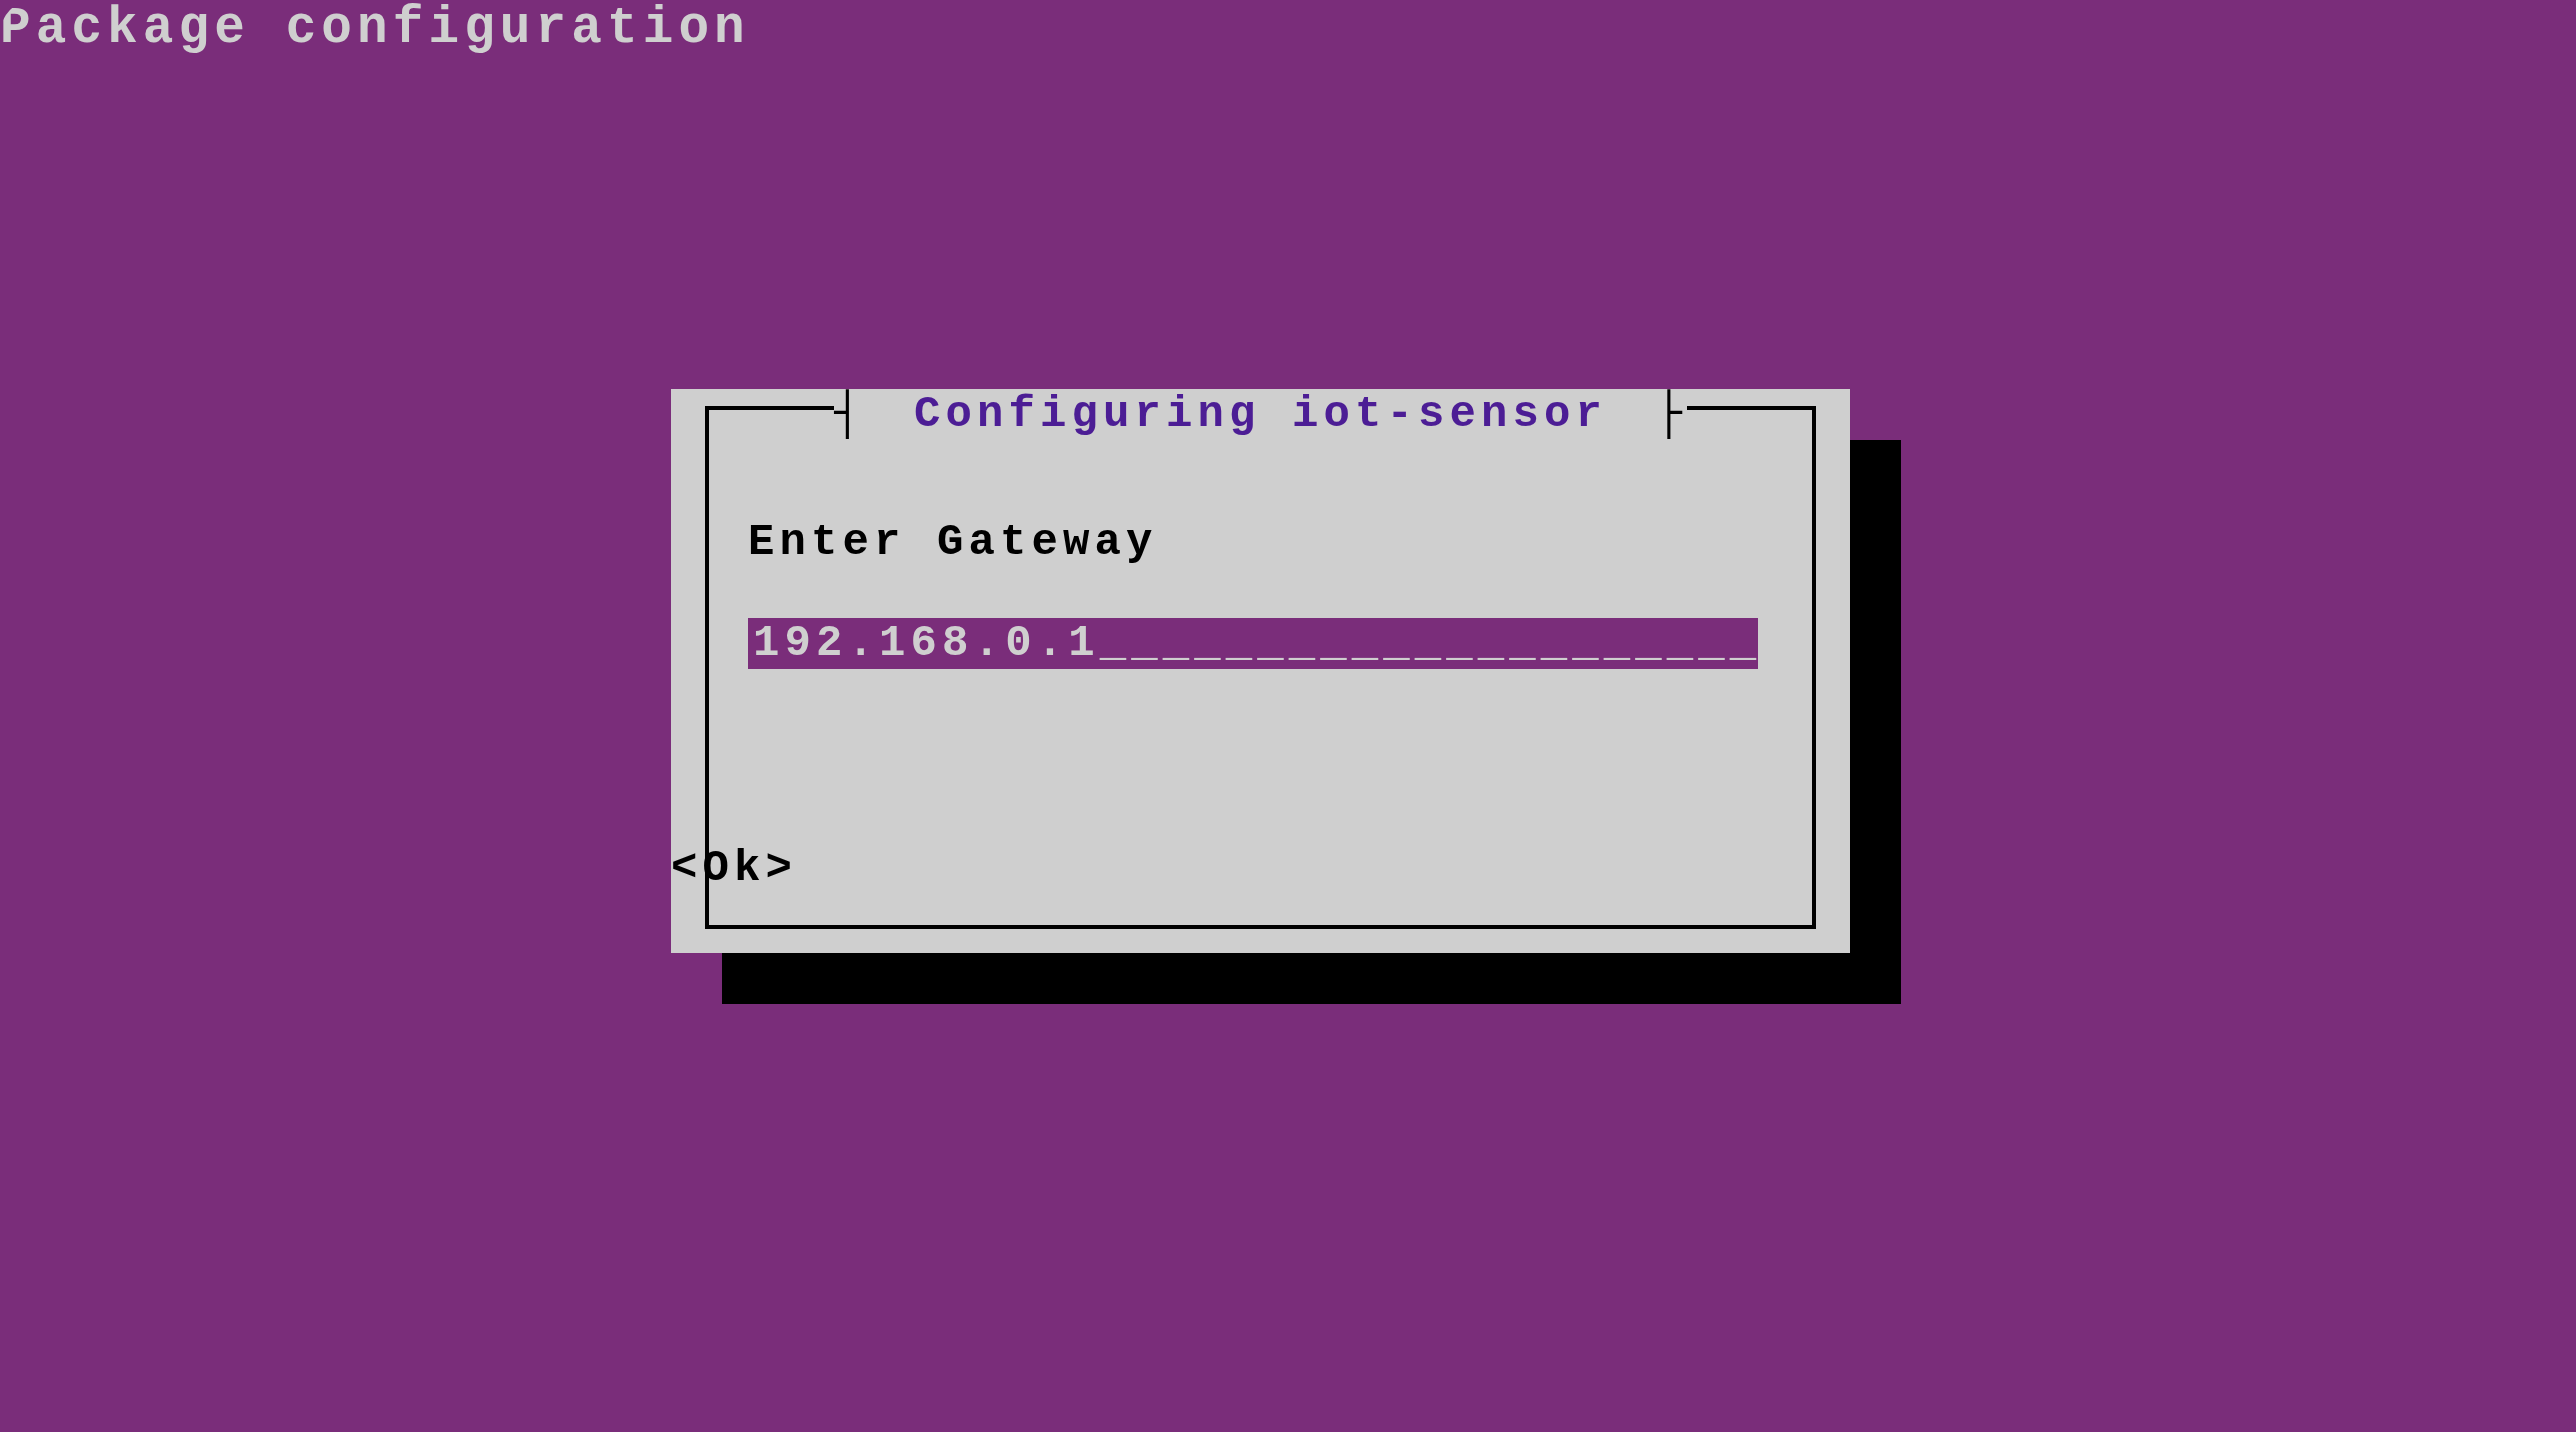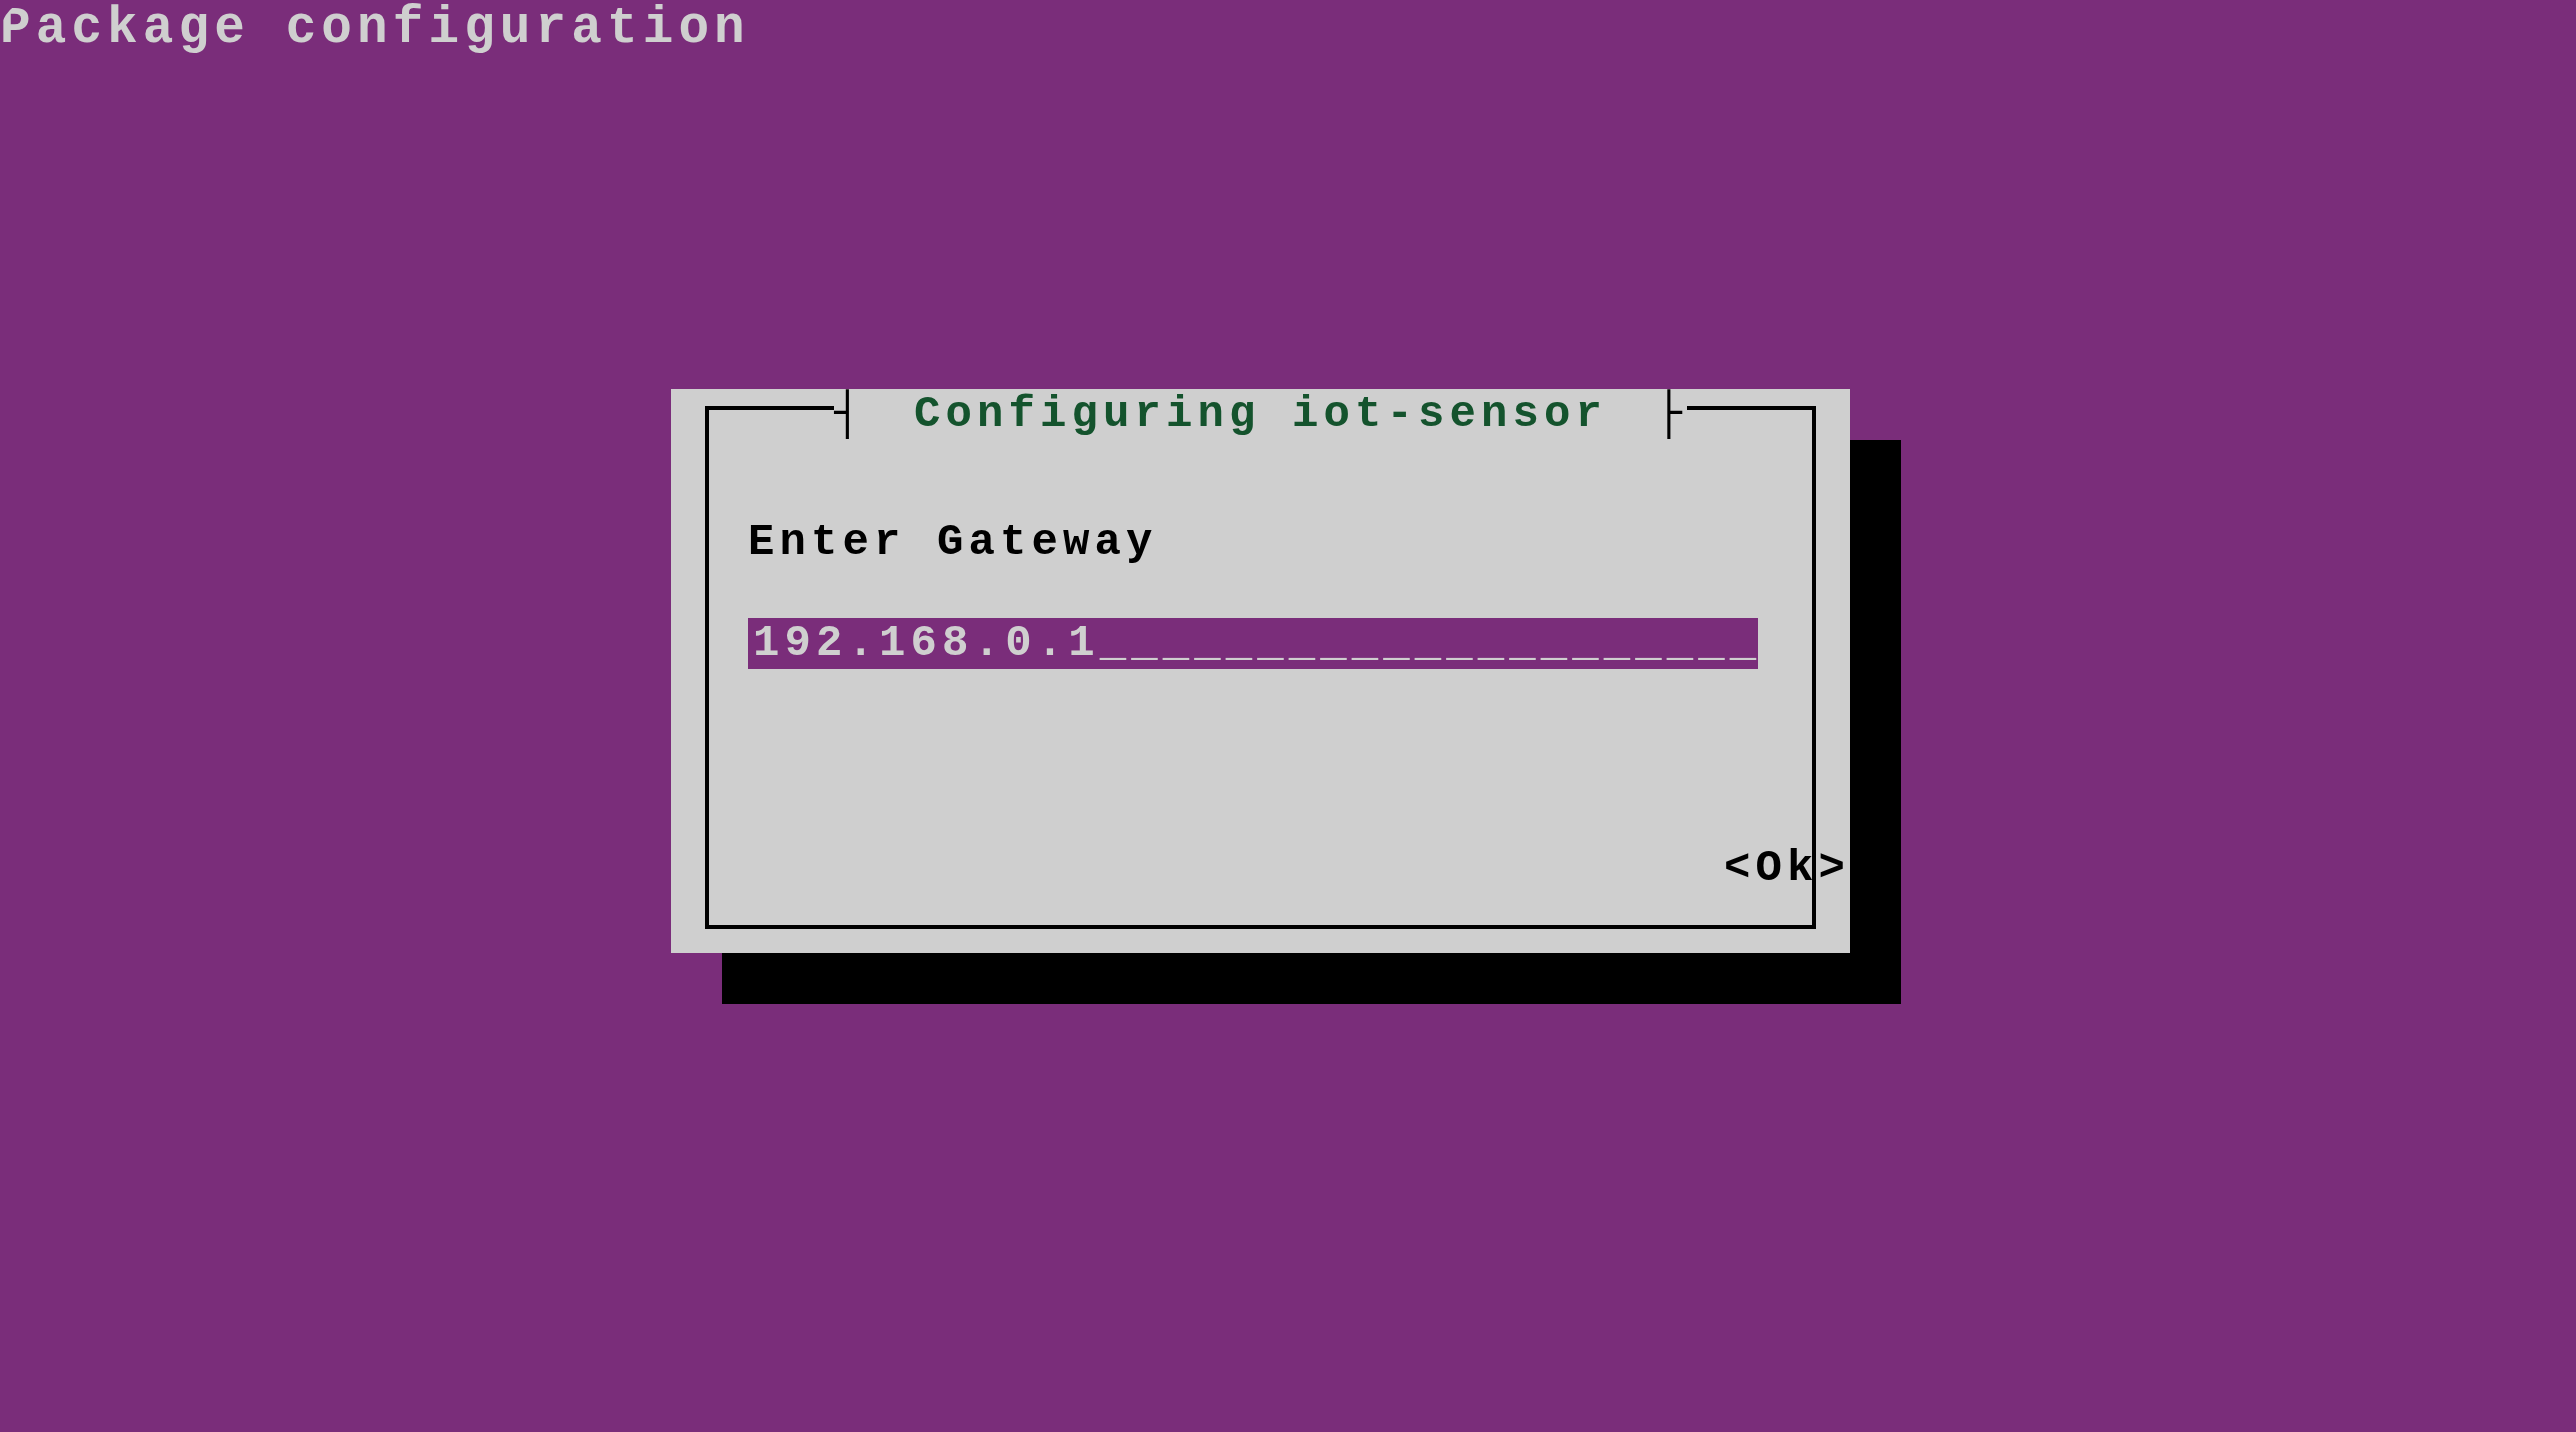--- a/index.html
+++ b/index.html
@@ -69,21 +69,21 @@
   .dialog-title-strip {
     position:absolute;
     top:0px;
     left:0;
     right:0;
     display:flex;
     justify-content:center;
   }
   .dialog-title {
     background:#cfcfcf;
-    color:#14532d;
+    color:#4c1d95;
     font-size:44px;
     letter-spacing:5.1px;
     padding:0 17px;
     position:relative;
     top:0px;
     white-space:pre;
   }
   .title-bracket {
     position:relative;
     top:0px;
@@ -119,21 +119,21 @@
     width:1000px;
     overflow:hidden;
     white-space:pre;
   }
 
   .ok-row {
     position:absolute;
     bottom:60px;
     left:0;
     right:0;
-    text-align:right;
+    text-align:left;
   }
   .ok-button {
     color:#000;
     font-size:44px;
     letter-spacing:5.1px;
     white-space:pre;
     display:inline-block;
   }
 </style>
 </head>

